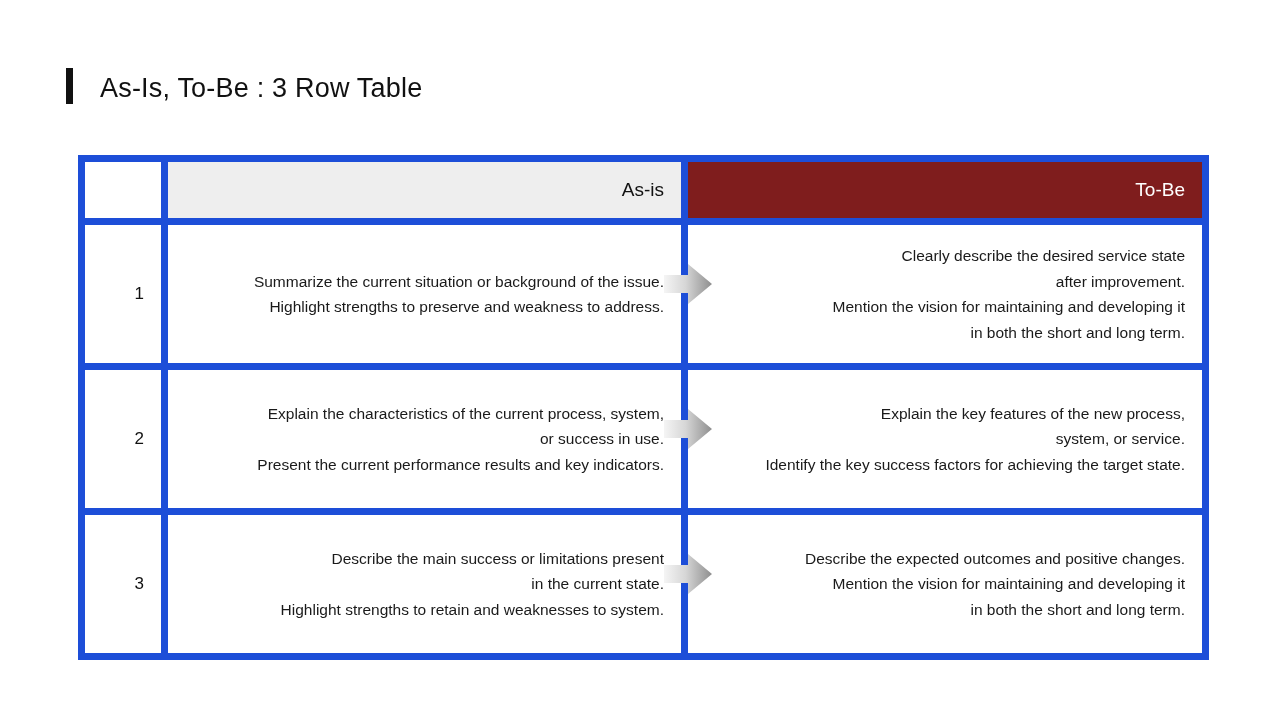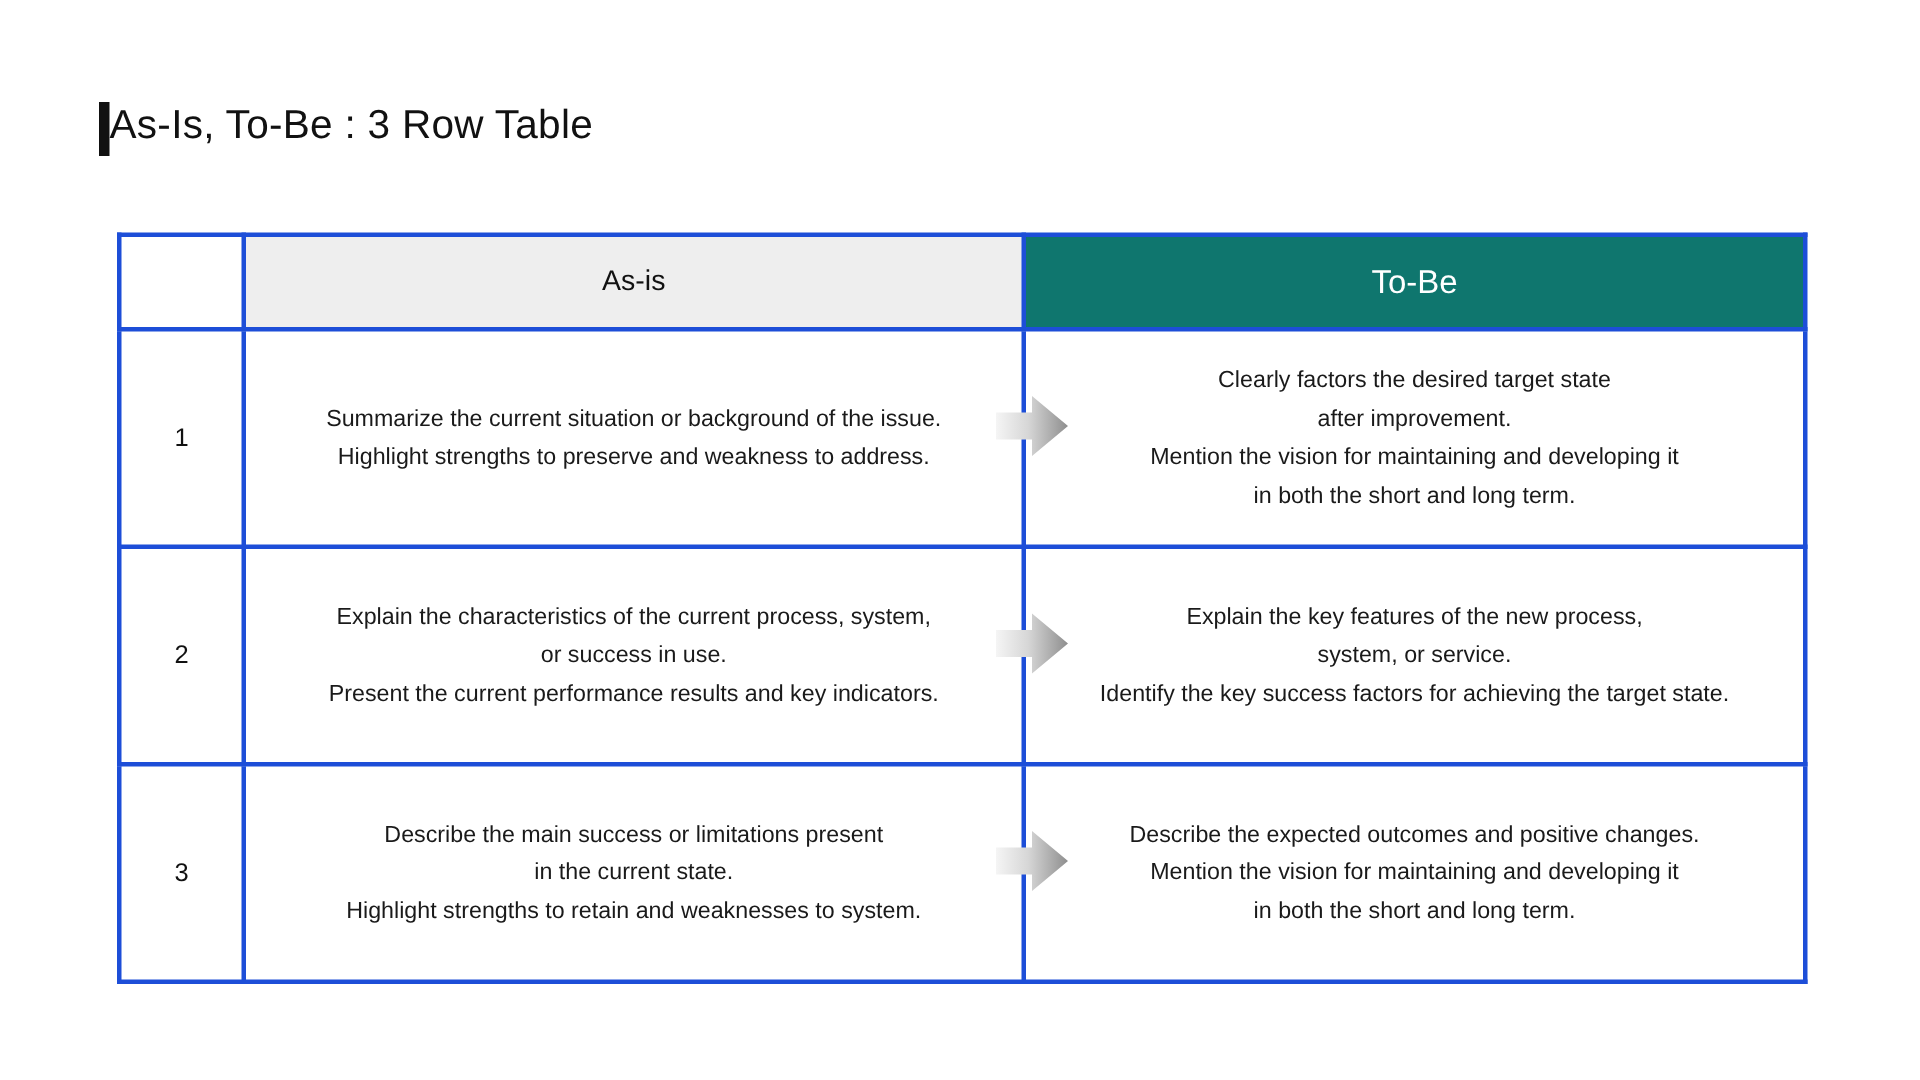--- a/index.html
+++ b/index.html
@@ -15,22 +15,22 @@
     overflow: hidden;
     position: relative;
   }
 
   
   .slide-title-wrap {
     position: absolute;
     left: 66px;
     top: 68px;
     display: flex;
-    align-items: flex-start;
-    gap: 0;
+    align-items: flex-end;
+    gap: 27px;
   }
   .title-accent-bar {
     width: 7px;
     height: 36px;
     background: #111111;
     flex: 0 0 auto;
   }
   .slide-title {
     font-size: 27px;
     font-weight: 400;
@@ -48,45 +48,46 @@
     height: 494px;
   }
   table.asis-tobe {
     border-collapse: collapse;
     table-layout: fixed;
     width: 1124px;
     height: 494px;
   }
   table.asis-tobe td,
   table.asis-tobe th {
-    border: 3px solid #1d4ed8;
+    border: 7px solid #1d4ed8;
     padding: 17px;
     vertical-align: middle;
     font-weight: 400;
+    text-align: right;
   }
 
   col.col-num   { width: 83px;  }
   col.col-asis  { width: 520px; }
   col.col-tobe  { width: 521px; }
 
   
   tr.header-row { height: 57px; }
   th.hdr-blank {
     background: #ffffff;
   }
   th.hdr-asis {
     background: #eeeeee;
     color: #111111;
     font-size: 19px;
     text-align: center;
   }
   th.hdr-tobe {
-    background: #0f766e;
+    background: #7f1d1d;
     color: #ffffff;
-    font-size: 22px;
+    font-size: 19px;
     text-align: center;
     border-color: #000000;
   }
 
   
   tr.body-row { height: 145px; }
   td.cell-num {
     text-align: center;
     font-size: 17px;
     color: #111111;
@@ -151,21 +152,21 @@
     </thead>
     <tbody>
 
       <tr class="body-row">
         <td class="cell-num">1</td>
         <td class="cell-text cell-asis">
           <span class="cell-line">Summarize the current situation or background of the issue.</span>
           <span class="cell-line">Highlight strengths to preserve and weakness to address.</span>
         </td>
         <td class="cell-text cell-tobe">
-          <span class="cell-line">Clearly factors the desired target state</span>
+          <span class="cell-line">Clearly describe the desired service state</span>
           <span class="cell-line">after improvement.</span>
           <span class="cell-line">Mention the vision for maintaining and developing it</span>
           <span class="cell-line">in both the short and long term.</span>
         </td>
       </tr>
 
       <tr class="body-row">
         <td class="cell-num">2</td>
         <td class="cell-text cell-asis">
           <span class="cell-line">Explain the characteristics of the current process, system,</span>

